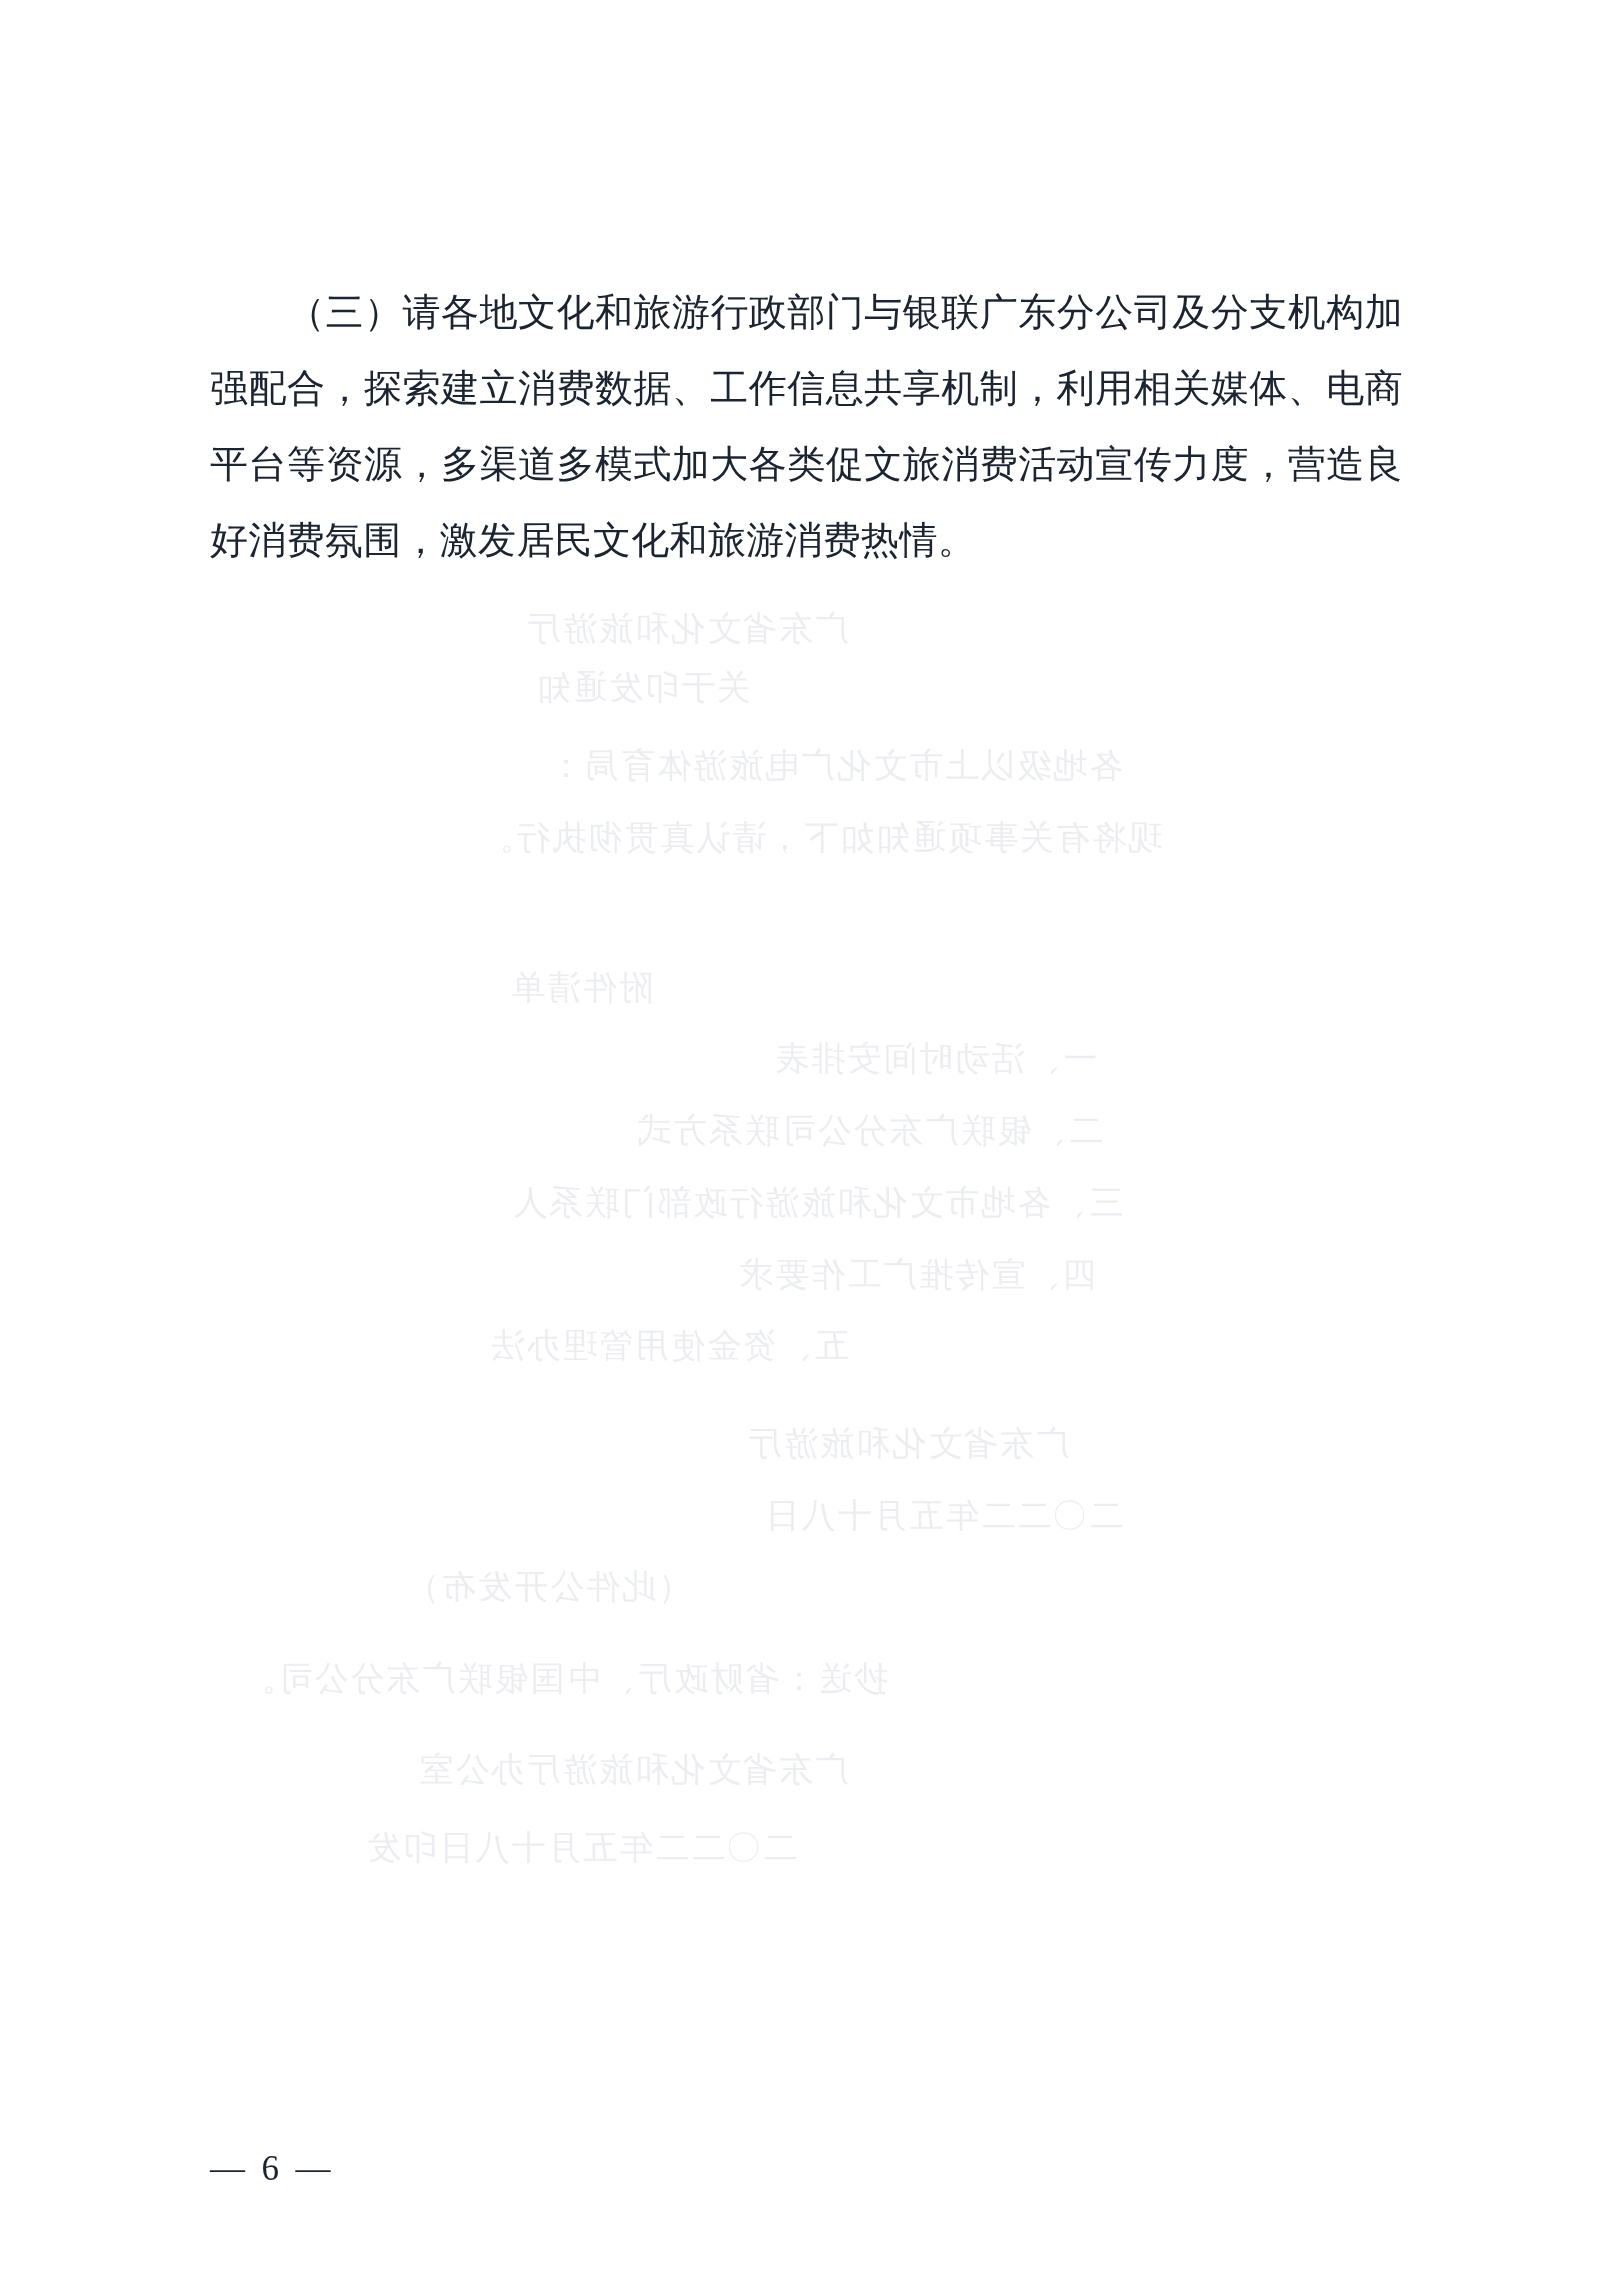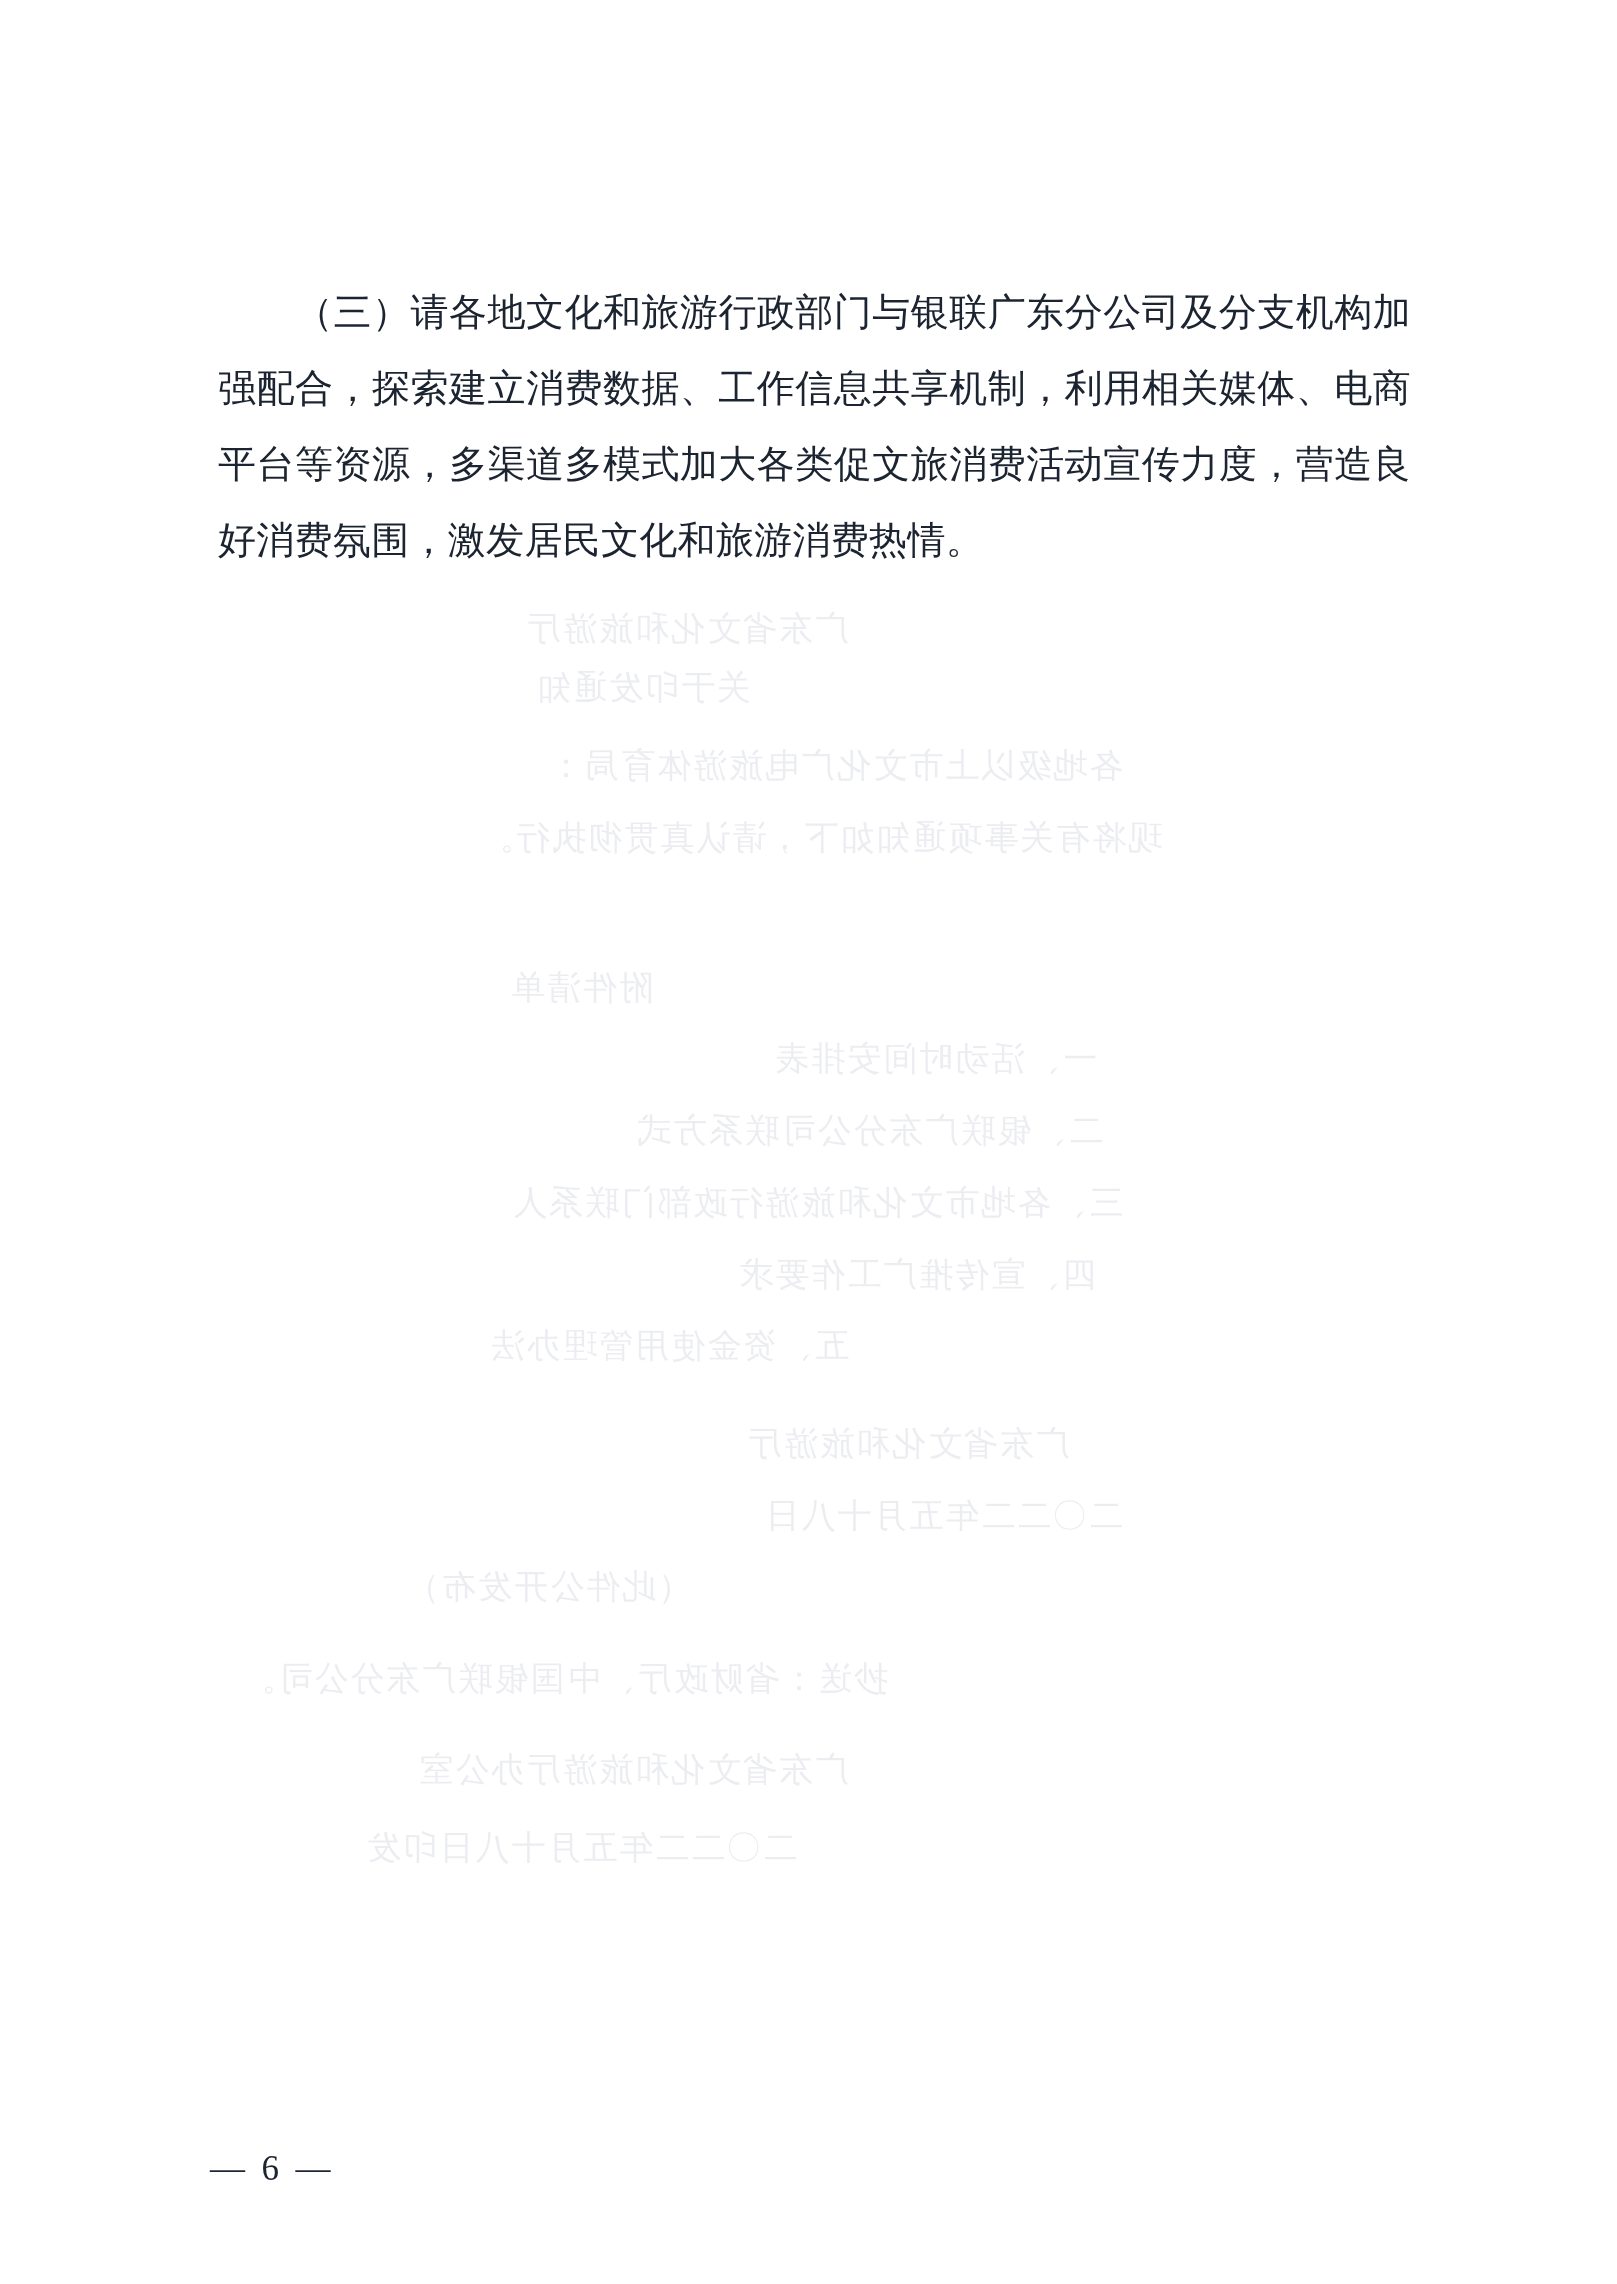--- a/index.html
+++ b/index.html
@@ -33,21 +33,21 @@
   }
   .bleed-layer .bleed-line {
     position: absolute;
     white-space: nowrap;
     font-family: "Liberation Serif", "DejaVu Serif", serif;
     font-size: 34px;
     letter-spacing: 2px;
   }
   .content {
     position: absolute;
-    left: 218px;
+    left: 210px;
     top: 274px;
     width: 1193px;
   }
   .para {
     margin: 0;
     font-size: 38px;
     line-height: 76px;
     color: #1b2430;
     text-align: justify;
     text-justify: inter-ideograph;

